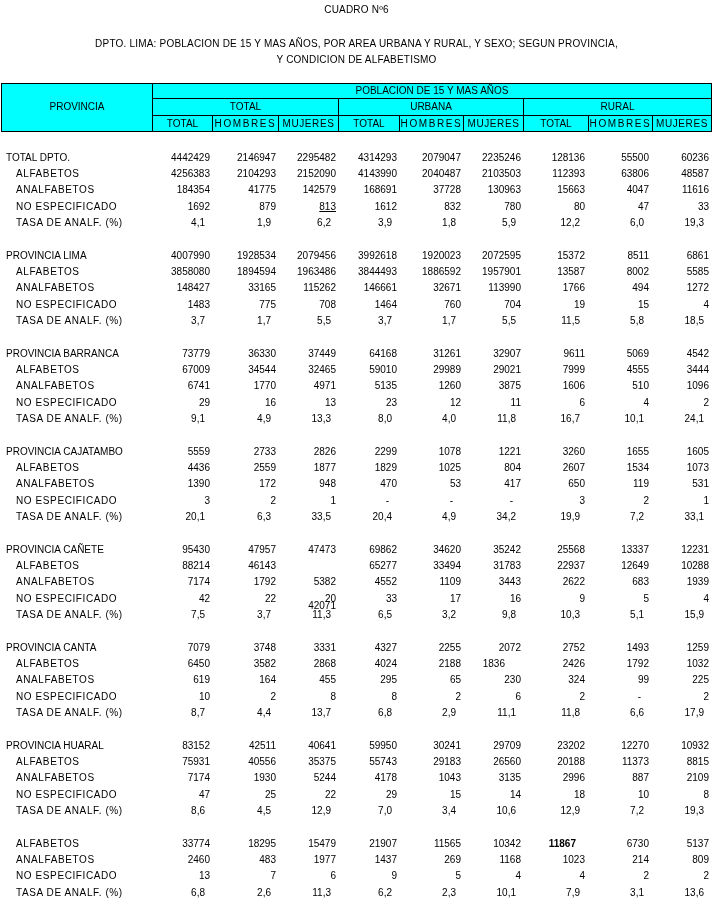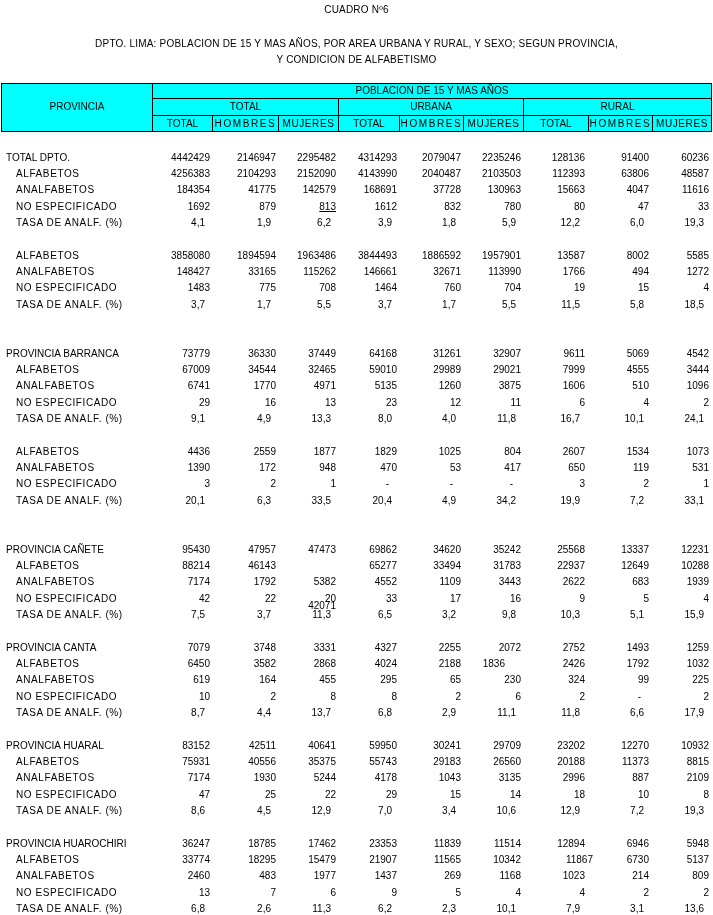--- a/index.html
+++ b/index.html
@@ -65,21 +65,21 @@
     <div class="grp">
       <div class="row">
         <span class="lbl">TOTAL  DPTO.</span>
         <span class="num" style="right: 503px;">4442429</span>
         <span class="num" style="right: 437px;">2146947</span>
         <span class="num" style="right: 377px;">2295482</span>
         <span class="num" style="right: 316px;">4314293</span>
         <span class="num" style="right: 252px;">2079047</span>
         <span class="num" style="right: 192px;">2235246</span>
         <span class="num" style="right: 128px;">128136</span>
-        <span class="num" style="right: 64px;">91400</span>
+        <span class="num" style="right: 64px;">55500</span>
         <span class="num" style="right: 4px;">60236</span>
       </div>
       <div class="row">
         <span class="lbl sub">ALFABETOS</span>
         <span class="num" style="right: 503px;">4256383</span>
         <span class="num" style="right: 437px;">2104293</span>
         <span class="num" style="right: 377px;">2152090</span>
         <span class="num" style="right: 316px;">4143990</span>
         <span class="num" style="right: 252px;">2040487</span>
         <span class="num" style="right: 192px;">2103503</span>
@@ -118,20 +118,32 @@
         <span class="num" style="right: 382px;">6,2</span>
         <span class="num" style="right: 321px; margin-left: 37px;">3,9</span>
         <span class="num" style="right: 257px;">1,8</span>
         <span class="num" style="right: 197px;">5,9</span>
         <span class="num" style="right: 133px;">12,2</span>
         <span class="num" style="right: 69px;">6,0</span>
         <span class="num" style="right: 9px;">19,3</span>
       </div>
     </div>
     <div class="grp">
+      <div class="row">
+        <span class="lbl">PROVINCIA LIMA</span>
+        <span class="num" style="right: 503px;">4007990</span>
+        <span class="num" style="right: 437px;">1928534</span>
+        <span class="num" style="right: 377px;">2079456</span>
+        <span class="num" style="right: 316px;">3992618</span>
+        <span class="num" style="right: 252px;">1920023</span>
+        <span class="num" style="right: 192px;">2072595</span>
+        <span class="num" style="right: 128px;">15372</span>
+        <span class="num" style="right: 64px;">8511</span>
+        <span class="num" style="right: 4px;">6861</span>
+      </div>
       <div class="row">
         <span class="lbl sub">ALFABETOS</span>
         <span class="num" style="right: 503px;">3858080</span>
         <span class="num" style="right: 437px;">1894594</span>
         <span class="num" style="right: 377px;">1963486</span>
         <span class="num" style="right: 316px;">3844493</span>
         <span class="num" style="right: 252px;">1886592</span>
         <span class="num" style="right: 192px;">1957901</span>
         <span class="num" style="right: 128px;">13587</span>
         <span class="num" style="right: 64px;">8002</span>
@@ -231,20 +243,32 @@
         <span class="num" style="right: 321px;">8,0</span>
         <span class="num" style="right: 257px;">4,0</span>
         <span class="num" style="right: 197px;">11,8</span>
         <span class="num" style="right: 133px;">16,7</span>
         <span class="num" style="right: 69px;">10,1</span>
         <span class="num" style="right: 9px;">24,1</span>
       </div>
     </div>
     <div class="grp">
       <div class="row">
+        <span class="lbl">PROVINCIA CAJATAMBO</span>
+        <span class="num" style="right: 503px;">5559</span>
+        <span class="num" style="right: 437px;">2733</span>
+        <span class="num" style="right: 377px;">2826</span>
+        <span class="num" style="right: 316px;">2299</span>
+        <span class="num" style="right: 252px;">1078</span>
+        <span class="num" style="right: 192px;">1221</span>
+        <span class="num" style="right: 128px;">3260</span>
+        <span class="num" style="right: 64px;">1655</span>
+        <span class="num" style="right: 4px;">1605</span>
+      </div>
+      <div class="row">
         <span class="lbl sub">ALFABETOS</span>
         <span class="num" style="right: 503px;">4436</span>
         <span class="num" style="right: 437px;">2559</span>
         <span class="num" style="right: 377px;">1877</span>
         <span class="num" style="right: 316px;">1829</span>
         <span class="num" style="right: 252px;">1025</span>
         <span class="num" style="right: 192px;">804</span>
         <span class="num" style="right: 128px;">2607</span>
         <span class="num" style="right: 64px;">1534</span>
         <span class="num" style="right: 4px;">1073</span>
@@ -467,40 +491,28 @@
         <span class="num" style="right: 321px;">7,0</span>
         <span class="num" style="right: 257px;">3,4</span>
         <span class="num" style="right: 197px;">10,6</span>
         <span class="num" style="right: 133px;">12,9</span>
         <span class="num" style="right: 69px;">7,2</span>
         <span class="num" style="right: 9px;">19,3</span>
       </div>
     </div>
     <div class="grp">
       <div class="row">
-        <span class="lbl">PROVINCIA HUAROCHIRI</span>
-        <span class="num" style="right: 503px;">36247</span>
-        <span class="num" style="right: 437px;">18785</span>
-        <span class="num" style="right: 377px;">17462</span>
-        <span class="num" style="right: 316px;">23353</span>
-        <span class="num" style="right: 252px;">11839</span>
-        <span class="num" style="right: 192px;">11514</span>
-        <span class="num" style="right: 128px;">12894</span>
-        <span class="num" style="right: 64px;">6946</span>
-        <span class="num" style="right: 4px;">5948</span>
-      </div>
-      <div class="row">
         <span class="lbl sub">ALFABETOS</span>
         <span class="num" style="right: 503px;">33774</span>
         <span class="num" style="right: 437px;">18295</span>
         <span class="num" style="right: 377px;">15479</span>
         <span class="num" style="right: 316px;">21907</span>
         <span class="num" style="right: 252px;">11565</span>
         <span class="num" style="right: 192px;">10342</span>
-        <span class="num" style="right: 120px;">11867</span>
+        <span class="num" style="right: 137px; font-weight: bold;">11867</span>
         <span class="num" style="right: 64px;">6730</span>
         <span class="num" style="right: 4px;">5137</span>
       </div>
       <div class="row">
         <span class="lbl sub">ANALFABETOS</span>
         <span class="num" style="right: 503px;">2460</span>
         <span class="num" style="right: 437px;">483</span>
         <span class="num" style="right: 377px;">1977</span>
         <span class="num" style="right: 316px;">1437</span>
         <span class="num" style="right: 252px;">269</span>

